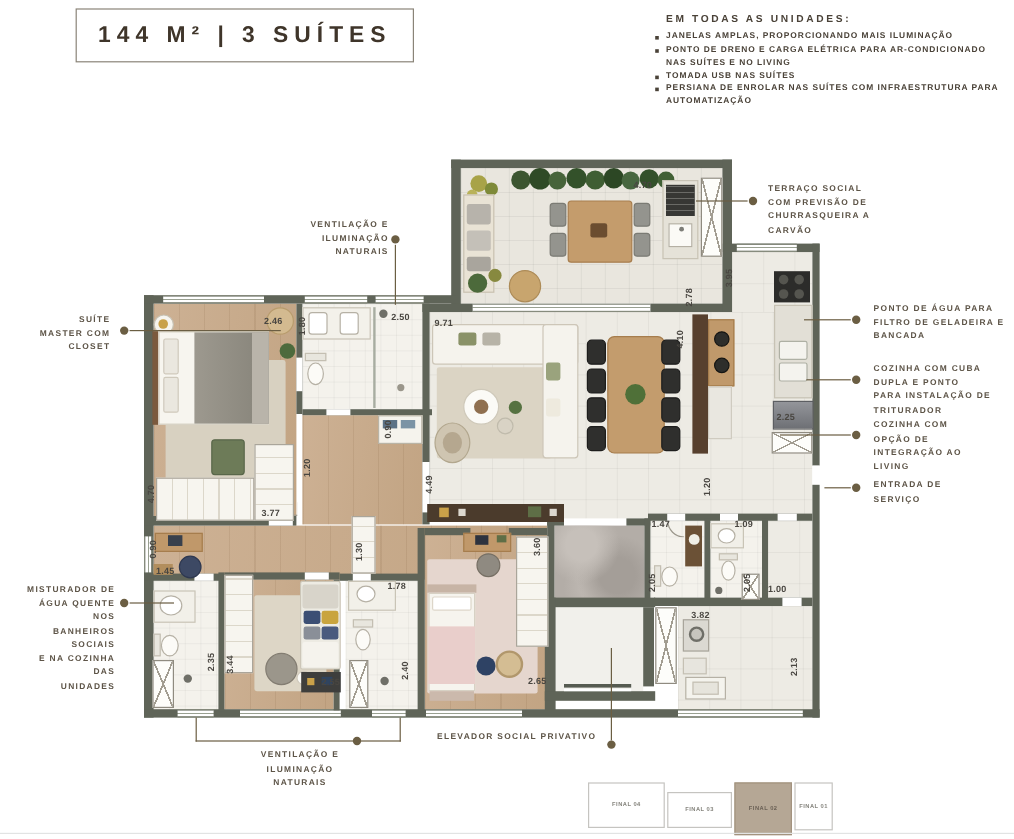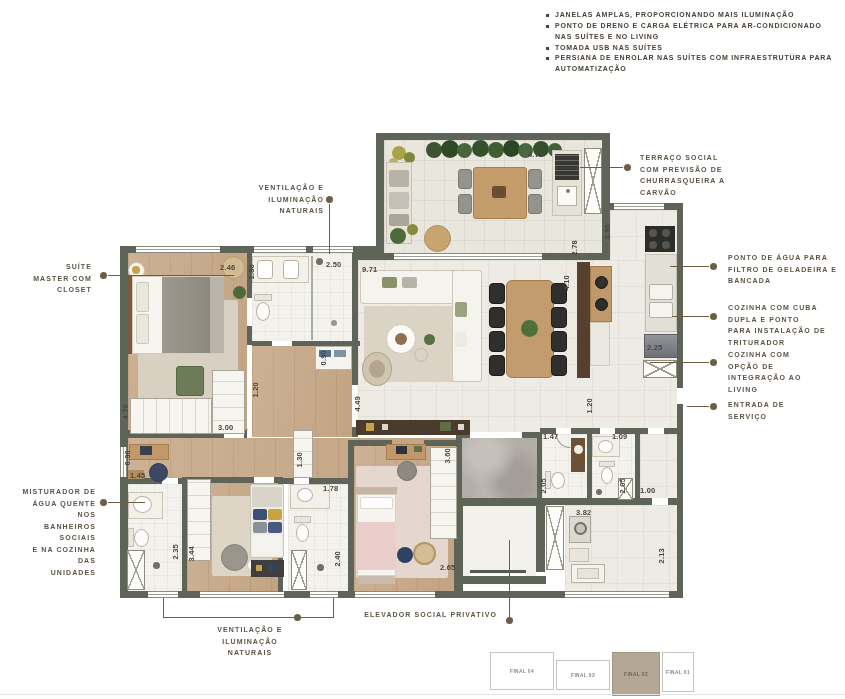--- a/index.html
+++ b/index.html
@@ -44,21 +44,23 @@
   .kp .u{position:absolute;border:1px solid #c5c4c0;background:#fff;display:flex;align-items:center;justify-content:center;font:700 4.8px "Liberation Sans",sans-serif;letter-spacing:.4px;color:#87867f;}
   .kp .u.hl{background:#b5a795;border-color:#a3937f;color:#6c6257;}
   .baseline{position:absolute;left:0;top:694px;width:845px;height:1px;background:#e2e3e3;}
   .arc{position:absolute;border:1px solid #9a968b;border-top:none;border-right:none;border-radius:0 0 0 100%;}
 </style>
 </head>
 <body>
 
 <div id="stage">
 
+  <div class="title-box">144 M² | 3 SUÍTES</div>
   <div class="features">
+    <h4>EM TODAS AS UNIDADES:</h4>
     <ul>
       <li>JANELAS AMPLAS, PROPORCIONANDO MAIS ILUMINAÇÃO</li>
       <li>PONTO DE DRENO E CARGA ELÉTRICA PARA AR-CONDICIONADO NAS SUÍTES E NO LIVING</li>
       <li>TOMADA USB NAS SUÍTES</li>
       <li>PERSIANA DE ENROLAR NAS SUÍTES COM INFRAESTRUTURA PARA AUTOMATIZAÇÃO</li>
     </ul>
   </div>
 
   <div class="tileT" style="left:384px;top:140px;width:218px;height:113px"></div>
   <div class="tile" style="left:358px;top:260px;width:319px;height:172px"></div>
@@ -333,21 +335,21 @@
   <span class="dim r" style="left:619px;top:478px">2.05</span>
   <span class="dim" style="left:640px;top:487px">1.00</span>
   <span class="dim" style="left:576px;top:509px">3.82</span>
   <span class="dim r" style="left:658px;top:548px">2.13</span>
   <span class="dim" style="left:220px;top:264px">2.46</span>
   <span class="dim r" style="left:248px;top:264px">1.80</span>
   <span class="dim" style="left:326px;top:261px">2.50</span>
   <span class="dim r" style="left:320px;top:350px">0.90</span>
   <span class="dim r" style="left:252px;top:382px">1.20</span>
   <span class="dim r" style="left:122px;top:404px">4.70</span>
-  <span class="dim" style="left:218px;top:424px">3.00</span>
+  <span class="dim" style="left:218px;top:424px">3.77</span>
   <span class="dim r" style="left:124px;top:450px">0.90</span>
   <span class="dim" style="left:130px;top:472px">1.45</span>
   <span class="dim r" style="left:172px;top:544px">2.35</span>
   <span class="dim r" style="left:188px;top:546px">3.44</span>
   <span class="dim" style="left:268px;top:565px">2.55</span>
   <span class="dim r" style="left:296px;top:452px">1.30</span>
   <span class="dim" style="left:323px;top:485px">1.78</span>
   <span class="dim r" style="left:334px;top:551px">2.40</span>
   <span class="dim" style="left:440px;top:564px">2.65</span>
   <span class="dim r" style="left:444px;top:448px">3.60</span>

